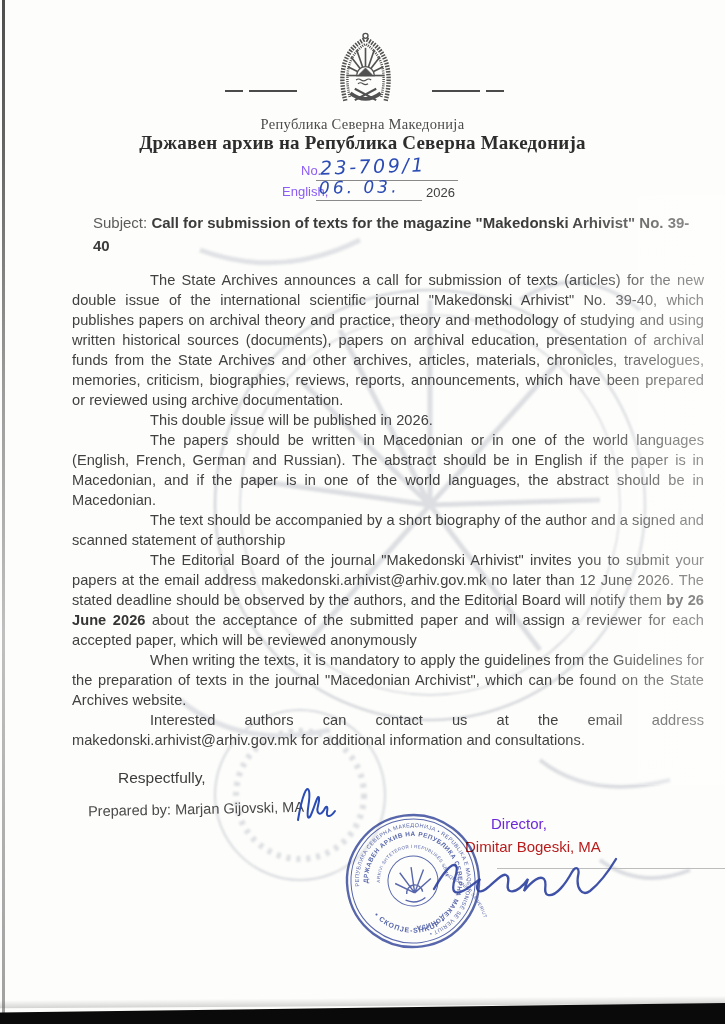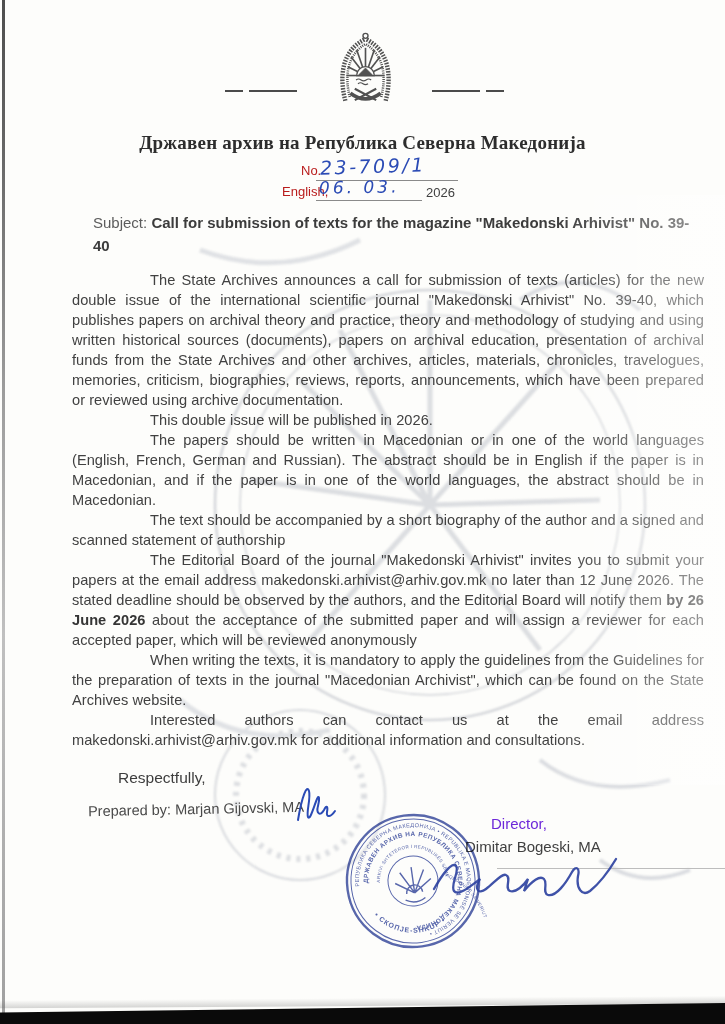--- a/index.html
+++ b/index.html
@@ -22,21 +22,21 @@
   .bleed-through{position:absolute;left:0;top:0;width:725px;height:1024px;filter:blur(1.1px);z-index:0;}
   
   .emblem{position:absolute;left:334px;top:26px;width:63px;height:89px;opacity:.88;}
   .dash{position:absolute;top:90px;height:2.4px;width:72px;}
   .dash.left{left:225px;background:linear-gradient(90deg,#4b4b4b 0 18px,transparent 18px 24px,#4b4b4b 24px 72px);}
   .dash.right{left:432px;background:linear-gradient(90deg,#4b4b4b 0 48px,transparent 48px 54px,#4b4b4b 54px 72px);}
   .republic-line{position:absolute;left:0;top:116px;width:725px;text-align:center;
     font-family:"Liberation Serif",serif;font-size:14.5px;color:#4c4c4c;letter-spacing:.3px;}
   .organization-line{position:absolute;left:0;top:132px;width:725px;text-align:center;
     font-family:"Liberation Serif",serif;font-size:19px;font-weight:bold;color:#2d2d2d;letter-spacing:.2px;}
-  .printed-small{font-size:13px;color:#b91c1c;}
+  .printed-small{font-size:13px;color:#8b5cf6;}
   .no-label{position:absolute;left:301px;top:163px;}
   .no-value{position:absolute;left:320px;top:155px;font-size:19px;font-style:italic;font-weight:500;
     letter-spacing:2.5px;color:#2b4bb5;transform:rotate(-2deg);font-family:"DejaVu Sans",sans-serif;}
   .no-underline{position:absolute;left:316px;top:180px;width:142px;height:1px;background:#8a8a8a;}
   .place-label{position:absolute;left:282px;top:184px;}
   .date-value{position:absolute;left:319px;top:177px;font-size:17px;font-style:italic;font-weight:500;
     letter-spacing:3px;color:#2b4bb5;transform:rotate(-1deg);font-family:"DejaVu Sans",sans-serif;}
   .date-underline{position:absolute;left:316px;top:200px;width:106px;height:1px;background:#8a8a8a;}
   .year-value{position:absolute;left:426px;top:185px;font-size:13px;color:#404040;}
   
@@ -47,21 +47,21 @@
   .body-para{margin:0;text-indent:78px;text-align:justify;font-size:14.6px;line-height:20px;
     color:#414141;letter-spacing:.05px;}
   .body-para.first{margin-top:13px;}
   .bold-inline{font-weight:700;color:#353535;}
   
   .respectfully{position:absolute;left:118px;top:769px;font-size:15.5px;color:#3d3d3d;z-index:2;}
   .prepared-by{position:absolute;left:88px;top:801px;font-size:14.5px;color:#4a4a4a;
     transform:rotate(-1.2deg);z-index:2;}
   .sig-small{position:absolute;left:294px;top:780px;width:48px;height:46px;z-index:3;}
   .director-title{position:absolute;left:491px;top:815px;font-size:15px;color:#6d28d9;z-index:2;}
-  .director-name{position:absolute;left:465px;top:838px;font-size:15px;color:#404040;z-index:2;}
+  .director-name{position:absolute;left:465px;top:838px;font-size:15px;color:#b91c1c;z-index:2;}
   .fold-line{position:absolute;left:497px;top:868px;width:228px;height:1px;background:#bdbdbd;z-index:1;}
   .sig-large{position:absolute;left:428px;top:843px;width:200px;height:66px;z-index:4;}
   .stamp{position:absolute;left:343px;top:811px;width:140px;height:140px;z-index:3;
     mix-blend-mode:multiply;opacity:.85;transform:rotate(-8deg);}
 </style>
 </head>
 <body>
 
 <div class="page">
 
@@ -97,20 +97,21 @@
       </g>
       <path d="M36,78 a14,14 0 0,1 28,0 Z" fill="#fdfdfb" stroke-width="2"></path>
       <path d="M38,78 L50,66 L62,78 Z" fill="#3a3a3a" stroke-width="1"></path>
       <path d="M35,85 q4,-3 8,0 t8,0 t8,0 M38,91 q4,-3 8,0 t8,0" stroke-width="1.8"></path>
       <path d="M26,106 Q50,124 74,106" stroke-width="6"></path>
       <path d="M33,99 L67,117 M67,99 L33,117" stroke-width="3.4"></path>
     </g>
   </svg>
   <div class="dash left"></div>
   <div class="dash right"></div>
+  <div class="republic-line">Република Северна Македонија</div>
   <div class="organization-line">Државен архив на Република Северна Македонија</div>
 
   <span class="printed-small no-label">No.</span>
   <span class="no-value">23-709/1</span>
   <div class="no-underline"></div>
   <span class="printed-small place-label">English,</span>
   <span class="date-value">06. 03.</span>
   <div class="date-underline"></div>
   <span class="year-value">2026</span>
 

